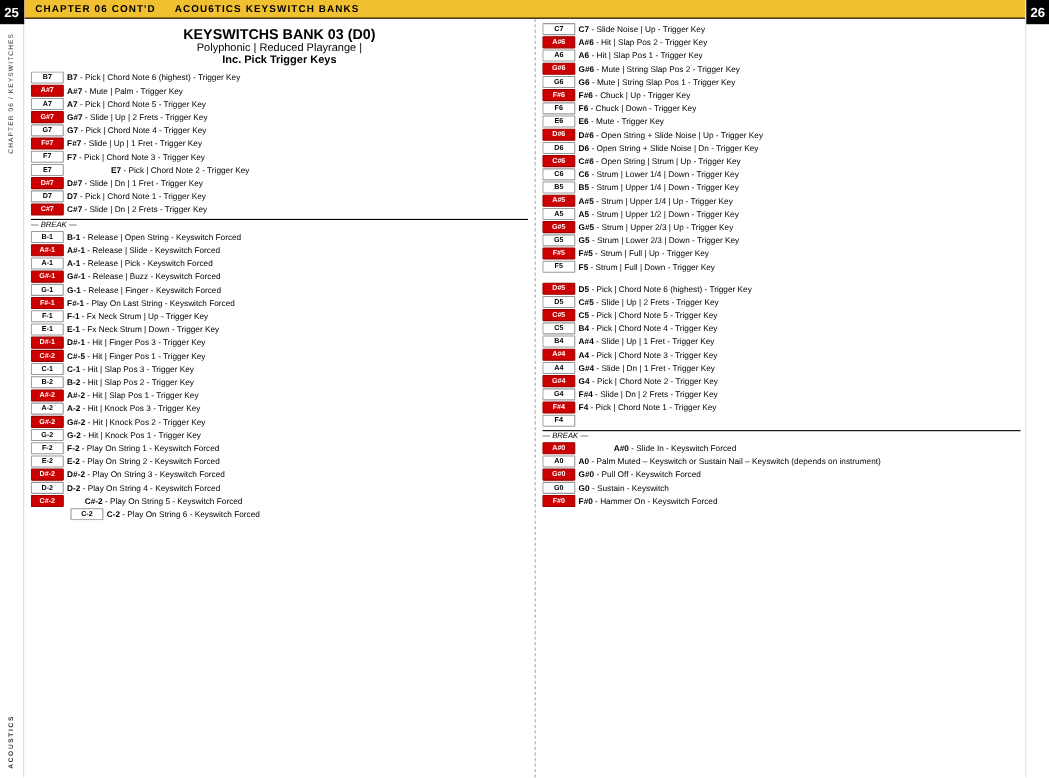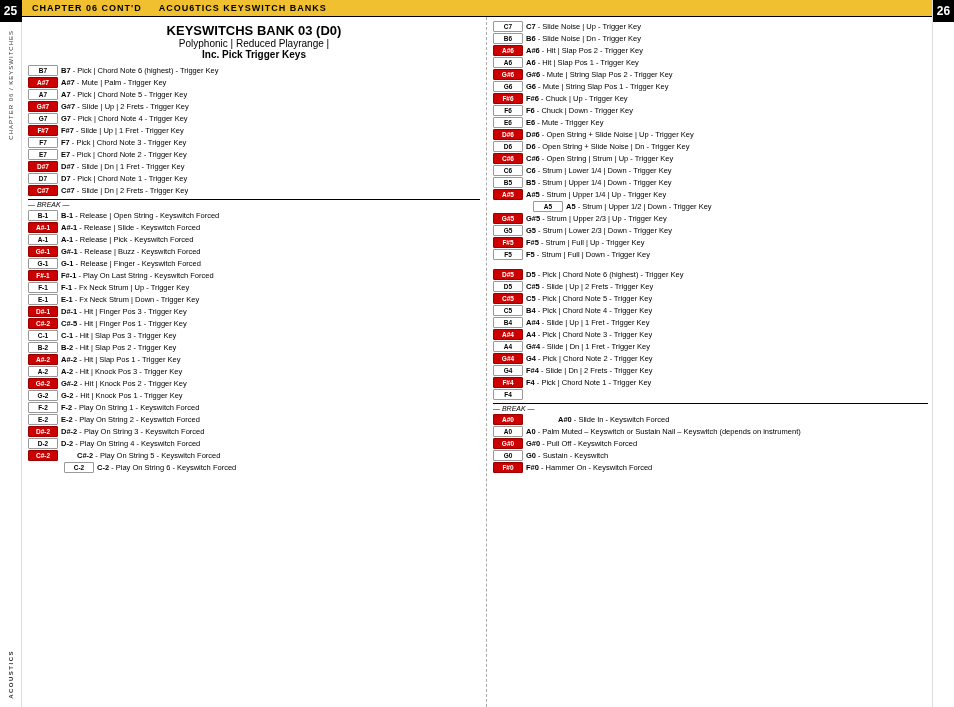--- a/index.html
+++ b/index.html
@@ -63,21 +63,21 @@
           <div style="display: flex; align-items: center; gap: 3px;">
             <div style="width: 30px; height: 11px; display: flex; align-items: center; justify-content: center; font-size: 6.5px; font-weight: bold; border-radius: 1px; flex-shrink: 0; background: rgb(204, 0, 0); color: rgb(255, 255, 255); border: 1px solid rgb(153, 0, 0);">F#7</div>
             <div style="color: rgb(0, 0, 0); font-size: 7.5px; font-family: Arial;"><strong>F#7</strong> - Slide | Up | 1 Fret - Trigger Key</div>
           </div>
           <div style="display: flex; align-items: center; gap: 3px;">
             <div style="width: 30px; height: 11px; display: flex; align-items: center; justify-content: center; font-size: 6.5px; font-weight: bold; border-radius: 1px; flex-shrink: 0; background: rgb(255, 255, 255); border: 1px solid rgb(153, 153, 153); color: rgb(0, 0, 0);">F7</div>
             <div style="color: rgb(0, 0, 0); font-size: 7.5px; font-family: Arial;"><strong>F7</strong> - Pick | Chord Note 3 - Trigger Key</div>
           </div>
           <div style="display: flex; align-items: center; gap: 3px;">
             <div style="width: 30px; height: 11px; display: flex; align-items: center; justify-content: center; font-size: 6.5px; font-weight: bold; border-radius: 1px; flex-shrink: 0; background: rgb(255, 255, 255); border: 1px solid rgb(153, 153, 153); color: rgb(0, 0, 0);">E7</div>
-            <div style="color: rgb(0, 0, 0); font-size: 7.5px; font-family: Arial;"><strong>E7</strong> - Pick | Chord Note 2 - Trigger Key</div>
+            <div style="color: rgb(0, 0, 0); font-size: 7.5px; font-family: Arial; margin-left: 40px;"><strong>E7</strong> - Pick | Chord Note 2 - Trigger Key</div>
           </div>
           <div style="display: flex; align-items: center; gap: 3px;">
             <div style="width: 30px; height: 11px; display: flex; align-items: center; justify-content: center; font-size: 6.5px; font-weight: bold; border-radius: 1px; flex-shrink: 0; background: rgb(204, 0, 0); color: rgb(255, 255, 255); border: 1px solid rgb(153, 0, 0);">D#7</div>
             <div style="color: rgb(0, 0, 0); font-size: 7.5px; font-family: Arial;"><strong>D#7</strong> - Slide | Dn | 1 Fret - Trigger Key</div>
           </div>
           <div style="display: flex; align-items: center; gap: 3px;">
             <div style="width: 30px; height: 11px; display: flex; align-items: center; justify-content: center; font-size: 6.5px; font-weight: bold; border-radius: 1px; flex-shrink: 0; background: rgb(255, 255, 255); border: 1px solid rgb(153, 153, 153); color: rgb(0, 0, 0);">D7</div>
             <div style="color: rgb(0, 0, 0); font-size: 7.5px; font-family: Arial;"><strong>D7</strong> - Pick | Chord Note 1 - Trigger Key</div>
           </div>
           <div style="display: flex; align-items: center; gap: 3px;">
@@ -177,24 +177,20 @@
     </div>
 
     <div style="flex:1;padding:4px 4px 4px 6px;display:flex;flex-direction:column;overflow:hidden;">
       <div style="display:flex;flex-direction:column;gap:1px;font-size:7.5px;font-family:Arial;overflow:hidden;">
 
       <div style="display: flex; align-items: center; gap: 3px;">
             <div style="width: 30px; height: 11px; display: flex; align-items: center; justify-content: center; font-size: 6.5px; font-weight: bold; border-radius: 1px; flex-shrink: 0; background: rgb(255, 255, 255); border: 1px solid rgb(153, 153, 153); color: rgb(0, 0, 0);">C7</div>
             <div style="color: rgb(0, 0, 0); font-size: 7.5px; font-family: Arial;"><strong>C7</strong> - Slide Noise | Up - Trigger Key</div>
           </div>
           <div style="display: flex; align-items: center; gap: 3px;">
-            <div style="width: 30px; height: 11px; display: flex; align-items: center; justify-content: center; font-size: 6.5px; font-weight: bold; border-radius: 1px; flex-shrink: 0; background: rgb(255, 255, 255); border: 1px solid rgb(153, 153, 153); color: rgb(0, 0, 0);">B6</div>
-            <div style="color: rgb(0, 0, 0); font-size: 7.5px; font-family: Arial;"><strong>B6</strong> - Slide Noise | Dn - Trigger Key</div>
-          </div>
-          <div style="display: flex; align-items: center; gap: 3px;">
             <div style="width: 30px; height: 11px; display: flex; align-items: center; justify-content: center; font-size: 6.5px; font-weight: bold; border-radius: 1px; flex-shrink: 0; background: rgb(204, 0, 0); color: rgb(255, 255, 255); border: 1px solid rgb(153, 0, 0);">A#6</div>
             <div style="color: rgb(0, 0, 0); font-size: 7.5px; font-family: Arial;"><strong>A#6</strong> - Hit | Slap Pos 2 - Trigger Key</div>
           </div>
           <div style="display: flex; align-items: center; gap: 3px;">
             <div style="width: 30px; height: 11px; display: flex; align-items: center; justify-content: center; font-size: 6.5px; font-weight: bold; border-radius: 1px; flex-shrink: 0; background: rgb(255, 255, 255); border: 1px solid rgb(153, 153, 153); color: rgb(0, 0, 0);">A6</div>
             <div style="color: rgb(0, 0, 0); font-size: 7.5px; font-family: Arial;"><strong>A6</strong> - Hit | Slap Pos 1 - Trigger Key</div>
           </div>
           <div style="display: flex; align-items: center; gap: 3px;">
             <div style="width: 30px; height: 11px; display: flex; align-items: center; justify-content: center; font-size: 6.5px; font-weight: bold; border-radius: 1px; flex-shrink: 0; background: rgb(204, 0, 0); color: rgb(255, 255, 255); border: 1px solid rgb(153, 0, 0);">G#6</div>
             <div style="color: rgb(0, 0, 0); font-size: 7.5px; font-family: Arial;"><strong>G#6</strong> - Mute | String Slap Pos 2 - Trigger Key</div>
@@ -232,21 +228,21 @@
             <div style="color: rgb(0, 0, 0); font-size: 7.5px; font-family: Arial;"><strong>C6</strong> - Strum | Lower 1/4 | Down - Trigger Key</div>
           </div>
           <div style="display: flex; align-items: center; gap: 3px;">
             <div style="width: 30px; height: 11px; display: flex; align-items: center; justify-content: center; font-size: 6.5px; font-weight: bold; border-radius: 1px; flex-shrink: 0; background: rgb(255, 255, 255); border: 1px solid rgb(153, 153, 153); color: rgb(0, 0, 0);">B5</div>
             <div style="color: rgb(0, 0, 0); font-size: 7.5px; font-family: Arial;"><strong>B5</strong> - Strum | Upper 1/4 | Down - Trigger Key</div>
           </div>
           <div style="display: flex; align-items: center; gap: 3px;">
             <div style="width: 30px; height: 11px; display: flex; align-items: center; justify-content: center; font-size: 6.5px; font-weight: bold; border-radius: 1px; flex-shrink: 0; background: rgb(204, 0, 0); color: rgb(255, 255, 255); border: 1px solid rgb(153, 0, 0);">A#5</div>
             <div style="color: rgb(0, 0, 0); font-size: 7.5px; font-family: Arial;"><strong>A#5</strong> - Strum | Upper 1/4 | Up - Trigger Key</div>
           </div>
-          <div style="display: flex; align-items: center; gap: 3px; margin-left: 40px;">
+          <div style="display: flex; align-items: center; gap: 3px;">
             <div style="width: 30px; height: 11px; display: flex; align-items: center; justify-content: center; font-size: 6.5px; font-weight: bold; border-radius: 1px; flex-shrink: 0; background: rgb(255, 255, 255); border: 1px solid rgb(153, 153, 153); color: rgb(0, 0, 0);">A5</div>
             <div style="color: rgb(0, 0, 0); font-size: 7.5px; font-family: Arial;"><strong>A5</strong> - Strum | Upper 1/2 | Down - Trigger Key</div>
           </div>
           <div style="display: flex; align-items: center; gap: 3px;">
             <div style="width: 30px; height: 11px; display: flex; align-items: center; justify-content: center; font-size: 6.5px; font-weight: bold; border-radius: 1px; flex-shrink: 0; background: rgb(204, 0, 0); color: rgb(255, 255, 255); border: 1px solid rgb(153, 0, 0);">G#5</div>
             <div style="color: rgb(0, 0, 0); font-size: 7.5px; font-family: Arial;"><strong>G#5</strong> - Strum | Upper 2/3 | Up - Trigger Key</div>
           </div>
           <div style="display: flex; align-items: center; gap: 3px;">
             <div style="width: 30px; height: 11px; display: flex; align-items: center; justify-content: center; font-size: 6.5px; font-weight: bold; border-radius: 1px; flex-shrink: 0; background: rgb(255, 255, 255); border: 1px solid rgb(153, 153, 153); color: rgb(0, 0, 0);">G5</div>
             <div style="color: rgb(0, 0, 0); font-size: 7.5px; font-family: Arial;"><strong>G5</strong> - Strum | Lower 2/3 | Down - Trigger Key</div>

